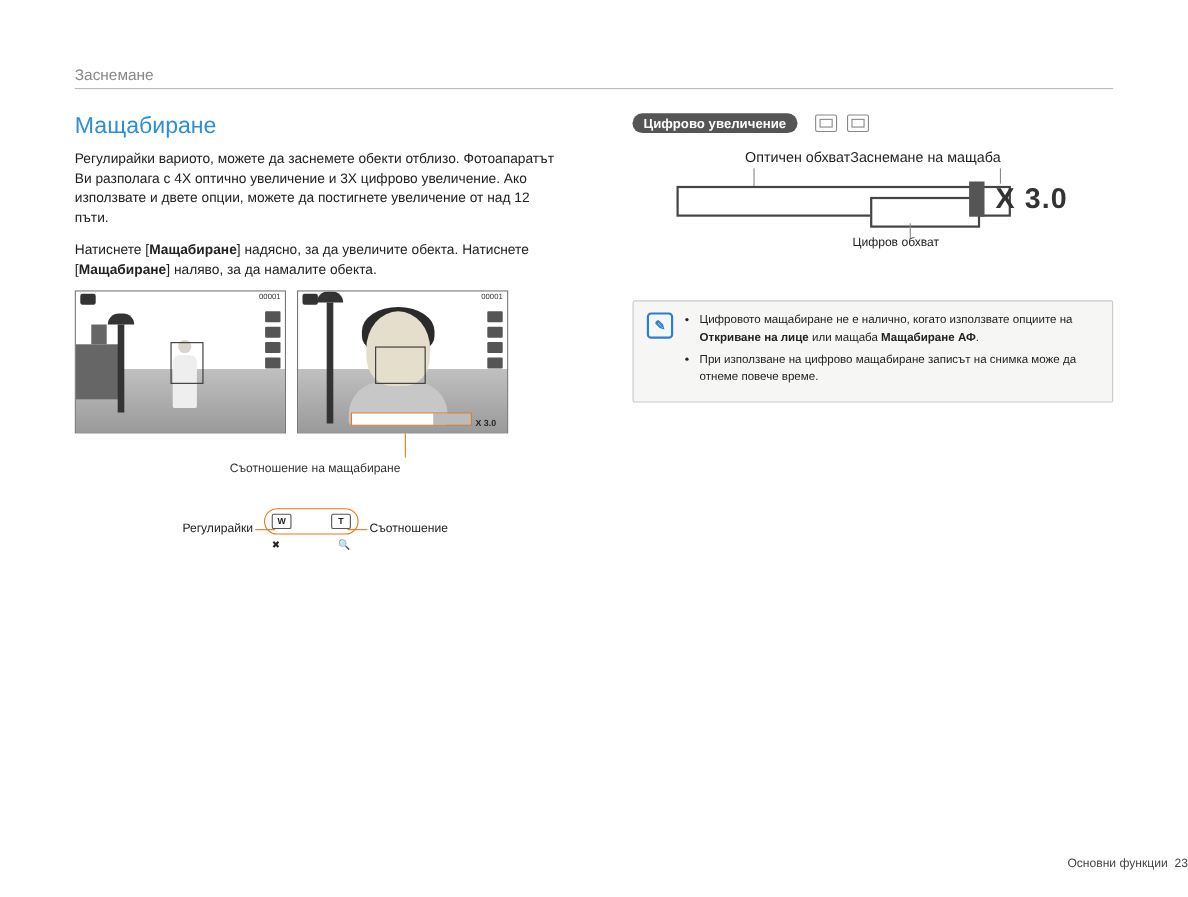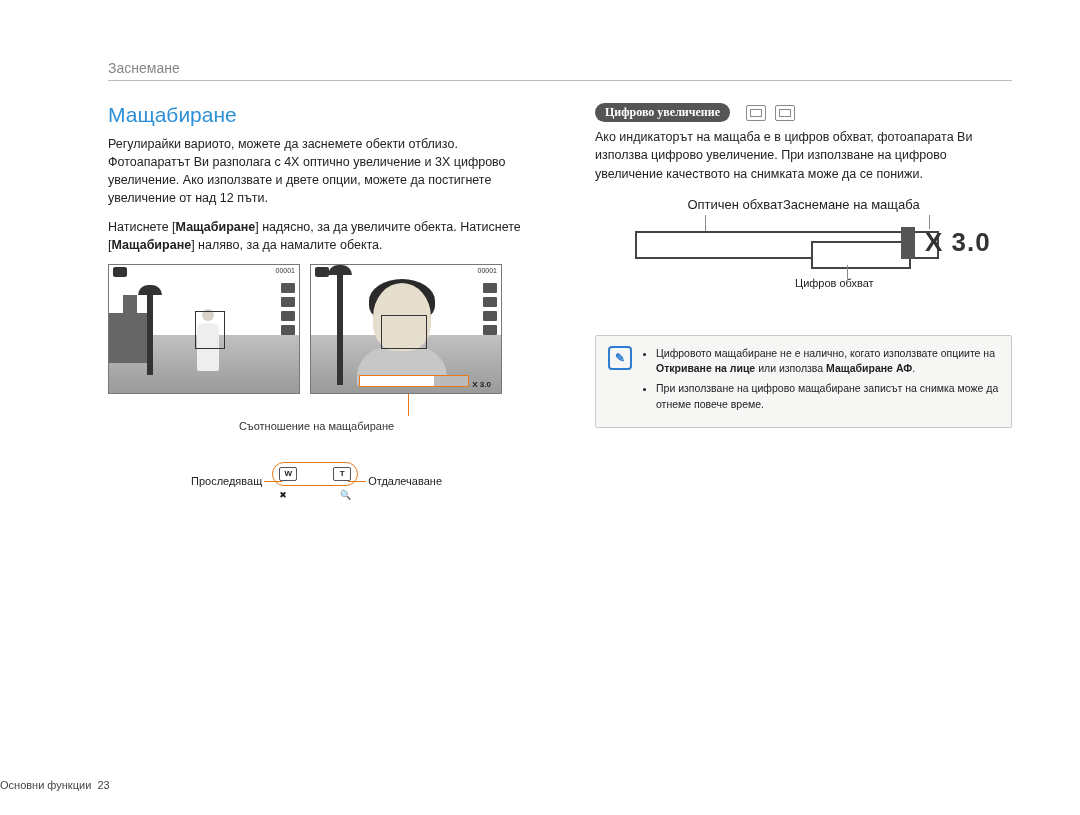--- a/index.html
+++ b/index.html
@@ -1,24 +1,24 @@
 <!DOCTYPE html>
 <html><head>
 <meta charset="utf-8">
 <style>
   html,body{margin:0;padding:0;background:#fff;font-family:Arial,Helvetica,sans-serif;color:#222;}
-  .page{width:1080px;height:815px;position:relative;box-sizing:border-box;padding:60px 68px 0 108px;}
+  .page{width:1080px;height:815px;position:relative;box-sizing:border-box;padding:60px 68px 0 68px;}
   .chapter{font-size:14px;color:#888;margin-bottom:4px;}
   .hr{border:0;border-top:1px solid #bbb;margin:0 0 22px 0;}
   .cols{display:flex;gap:70px;}
   .col{flex:1;min-width:0;}
   h1.title{font-size:21px;font-weight:400;color:#2d8fd6;margin:0 0 8px 0;}
   p{font-size:12.5px;line-height:1.45;margin:0 0 10px 0;}
   .bold-inline{font-weight:bold;}
-  .sub-badge{display:inline-block;background:#555;color:#fff;font-size:12px;font-weight:bold;padding:2px 10px;border-radius:10px;margin-right:8px;vertical-align:middle;font-family:Liberation Serif, serif;}
+  .sub-badge{display:inline-block;background:#555;color:#fff;font-size:12px;font-weight:bold;padding:2px 10px;border-radius:10px;margin-right:8px;vertical-align:middle;}
   .mode-icon{display:inline-block;width:18px;height:14px;border:1px solid #888;border-radius:2px;margin-left:4px;vertical-align:middle;position:relative;}
   .mode-icon::after{content:"";position:absolute;inset:3px;border:1px solid #888;}
   
   .shots{display:flex;gap:10px;margin-top:6px;}
   .shot{width:190px;height:128px;border:1px solid #777;position:relative;background:linear-gradient(#fff 0%,#fff 55%,#c0c0c0 55%,#9a9a9a 100%);overflow:hidden;}
   .shot .topbar{position:absolute;top:2px;left:4px;right:4px;height:12px;display:flex;justify-content:space-between;font-size:7px;color:#333;}
   .shot .cam{width:14px;height:10px;background:#333;border-radius:2px;}
   .shot .right-icons{position:absolute;top:18px;right:4px;display:flex;flex-direction:column;gap:4px;}
   .shot .ri{width:14px;height:10px;background:#555;border-radius:1px;}
   .shot .focus{position:absolute;border:1px solid #333;}
@@ -64,21 +64,21 @@
   .leader{position:absolute;background:#888;width:1px;}
   .leader.a{left:110px;top:18px;height:16px;}
   .leader.b{left:334px;top:18px;height:14px;}
   .leader.c{left:252px;top:68px;height:14px;}
   
   .note{display:flex;gap:10px;border:1px solid #c9c9c9;border-radius:2px;padding:10px 12px;background:#f6f6f4;}
   .note-icon{flex:0 0 20px;height:20px;border:2px solid #2d7dd2;color:#2d7dd2;border-radius:4px;display:flex;align-items:center;justify-content:center;font-size:12px;font-weight:bold;}
   .note ul{margin:0;padding-left:14px;font-size:10.5px;line-height:1.5;}
   .note ul li{margin-bottom:4px;}
   
-  .footer{position:absolute;bottom:24px;left:0;right:0;text-align:left;font-size:11px;color:#444;}
+  .footer{position:absolute;bottom:24px;left:10px;right:0;text-align:right;font-size:11px;color:#444;}
 </style>
 </head>
 <body>
 
 <div class="page">
   <div class="chapter">Заснемане</div>
   <hr class="hr">
 
   <div class="cols">
 
@@ -136,63 +136,62 @@
           <span class="zoom-label">X 3.0</span>
         </div>
       </div>
 
       <div style="position:relative;height:26px;">
         <div style="position:absolute;left:300px;top:0;width:1px;height:22px;background:#e67a1a;"></div>
       </div>
       <div class="caption" style="margin-top:0;">Съотношение на мащабиране</div>
 
       <div class="rocker-row">
-        <span class="lead l">Проследяващ</span>
+        <span class="lead l">Регулирайки</span>
         <div style="display:flex;flex-direction:column;align-items:center;">
           <div class="rocker">
             <div class="btn">W</div>
             <div class="btn">T</div>
           </div>
           <div class="rocker-sub">
             <span>✖</span>
             <span>🔍</span>
           </div>
         </div>
-        <span class="lead r">Отдалечаване</span>
+        <span class="lead r">Съотношение</span>
       </div>
     </div>
 
     <div class="col">
       <div style="margin-bottom:6px;">
         <span class="sub-badge">Цифрово увеличение</span>
         <span class="mode-icon"></span>
         <span class="mode-icon"></span>
       </div>
-      <p>Ако индикаторът на мащаба е в цифров обхват, фотоапарата Ви използва цифрово увеличение. При използване на цифрово увеличение качеството на снимката може да се понижи.</p>
 
       <div class="diagram">
         <div class="d-labels">
           <span>Оптичен обхват</span>
           <span>Заснемане на мащаба</span>
         </div>
         <div class="leader a"></div>
         <div class="leader b"></div>
         <div class="bar-outer"></div>
         <div class="bar-inner"></div>
         <div class="knob"></div>
         <div class="zoom-val">X 3.0</div>
         <div class="leader c"></div>
         <div class="d-sub">Цифров обхват</div>
       </div>
 
       <div class="note">
         <div class="note-icon">✎</div>
         <ul>
           <li>
-            <span>Цифровото мащабиране не е налично, когато използвате опциите на </span><span class="bold-inline">Откриване на лице</span><span> или използва </span><span class="bold-inline">Мащабиране АФ</span><span>.</span>
+            <span>Цифровото мащабиране не е налично, когато използвате опциите на </span><span class="bold-inline">Откриване на лице</span><span> или мащаба </span><span class="bold-inline">Мащабиране АФ</span><span>.</span>
           </li>
           <li>При използване на цифрово мащабиране записът на снимка може да отнеме повече време.</li>
         </ul>
       </div>
     </div>
   </div>
 
   <div class="footer">
     <span>Основни функции</span>&nbsp;&nbsp;<span>23</span>
   </div>

